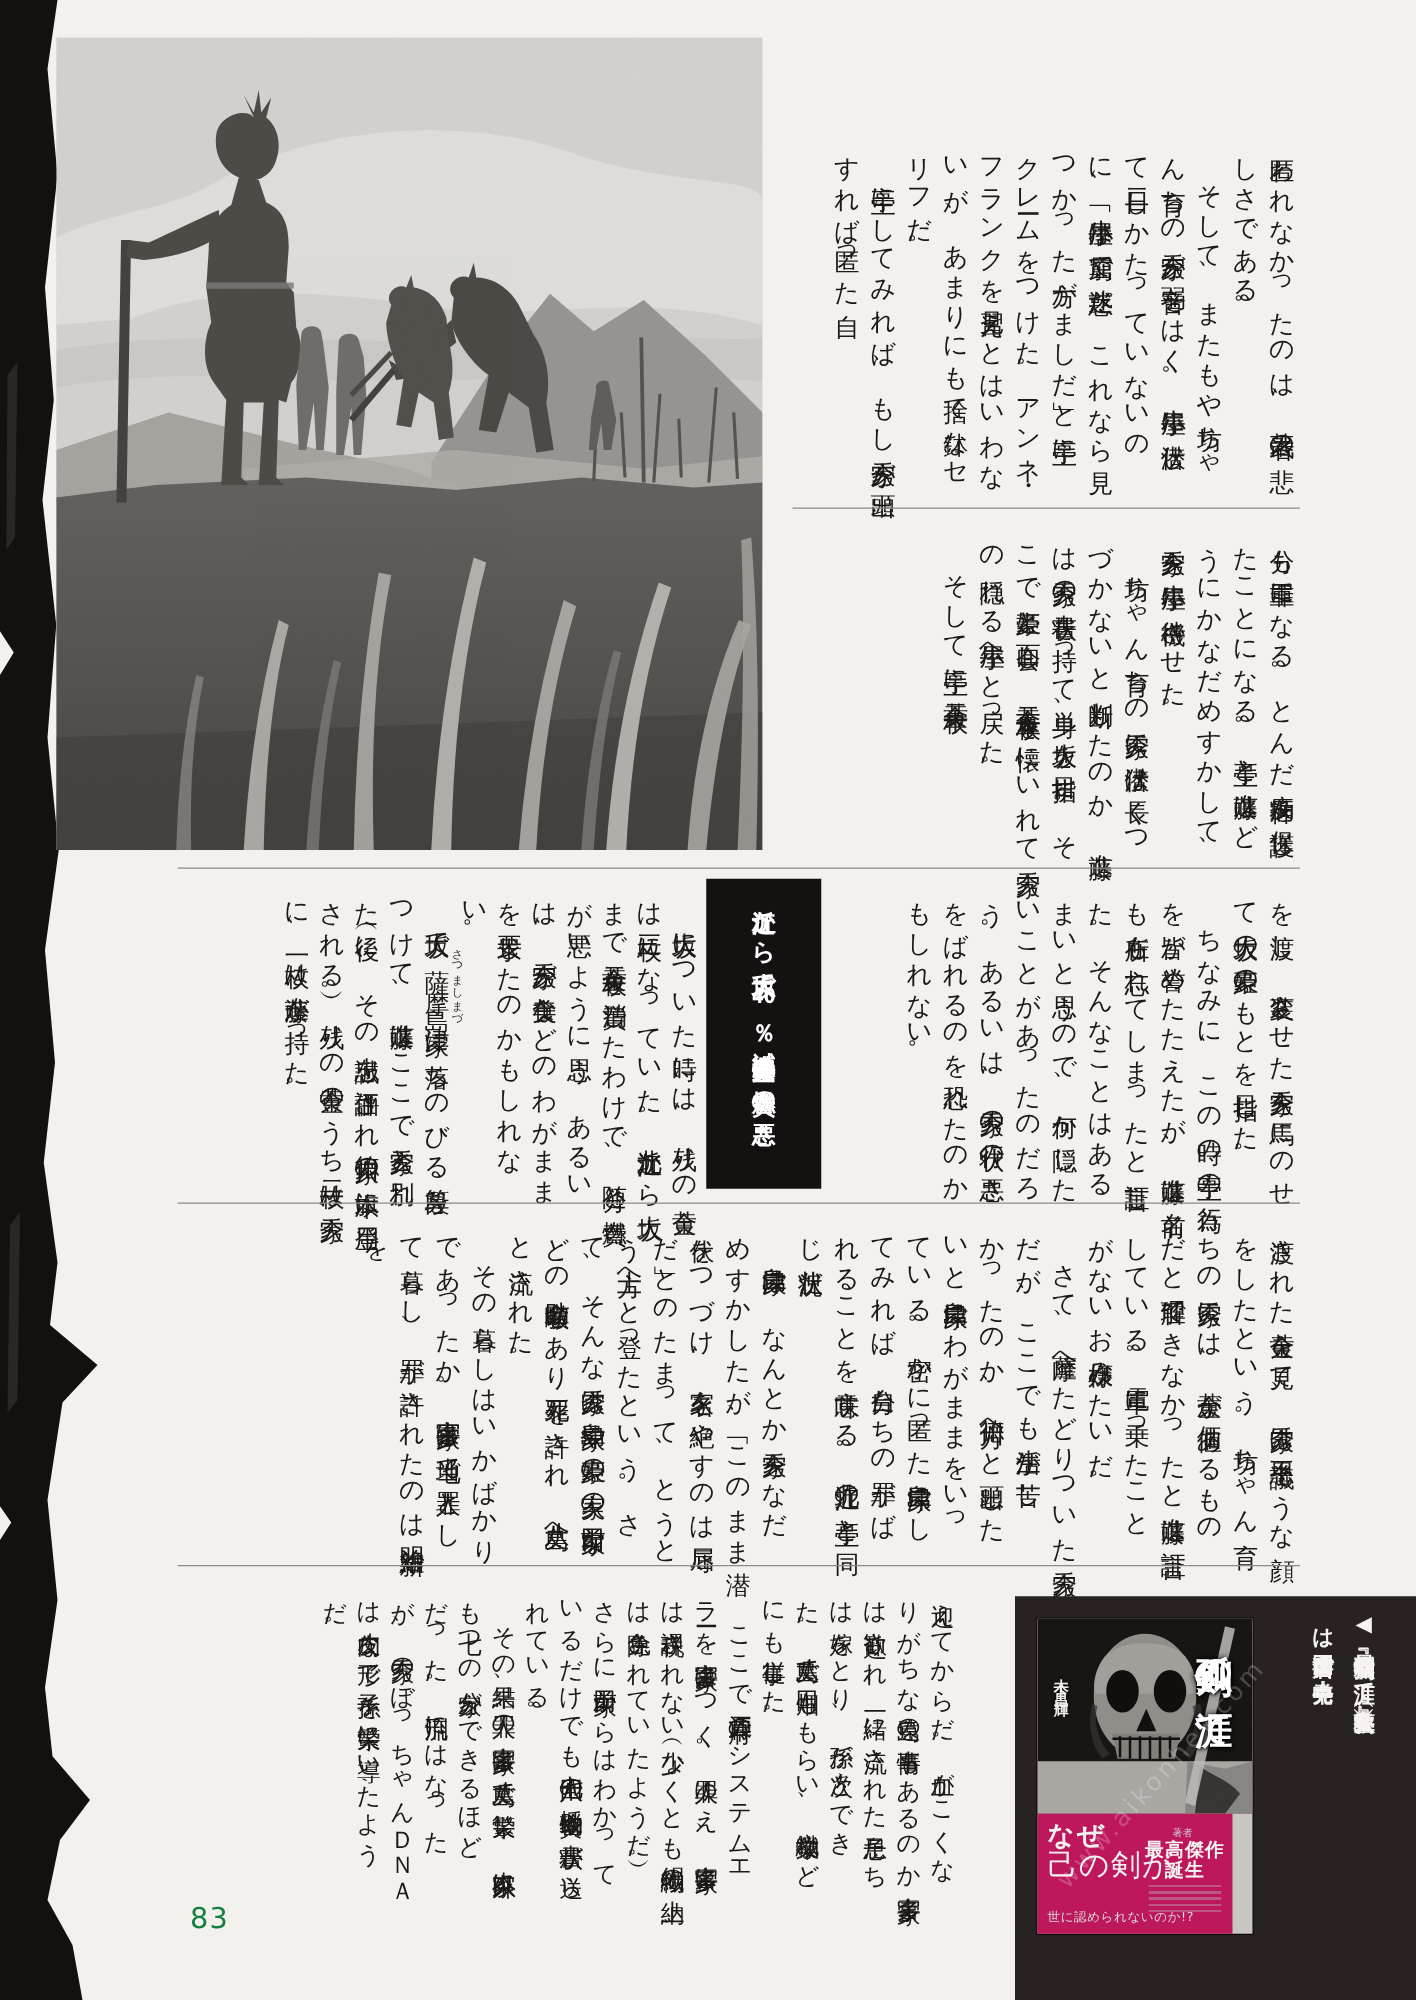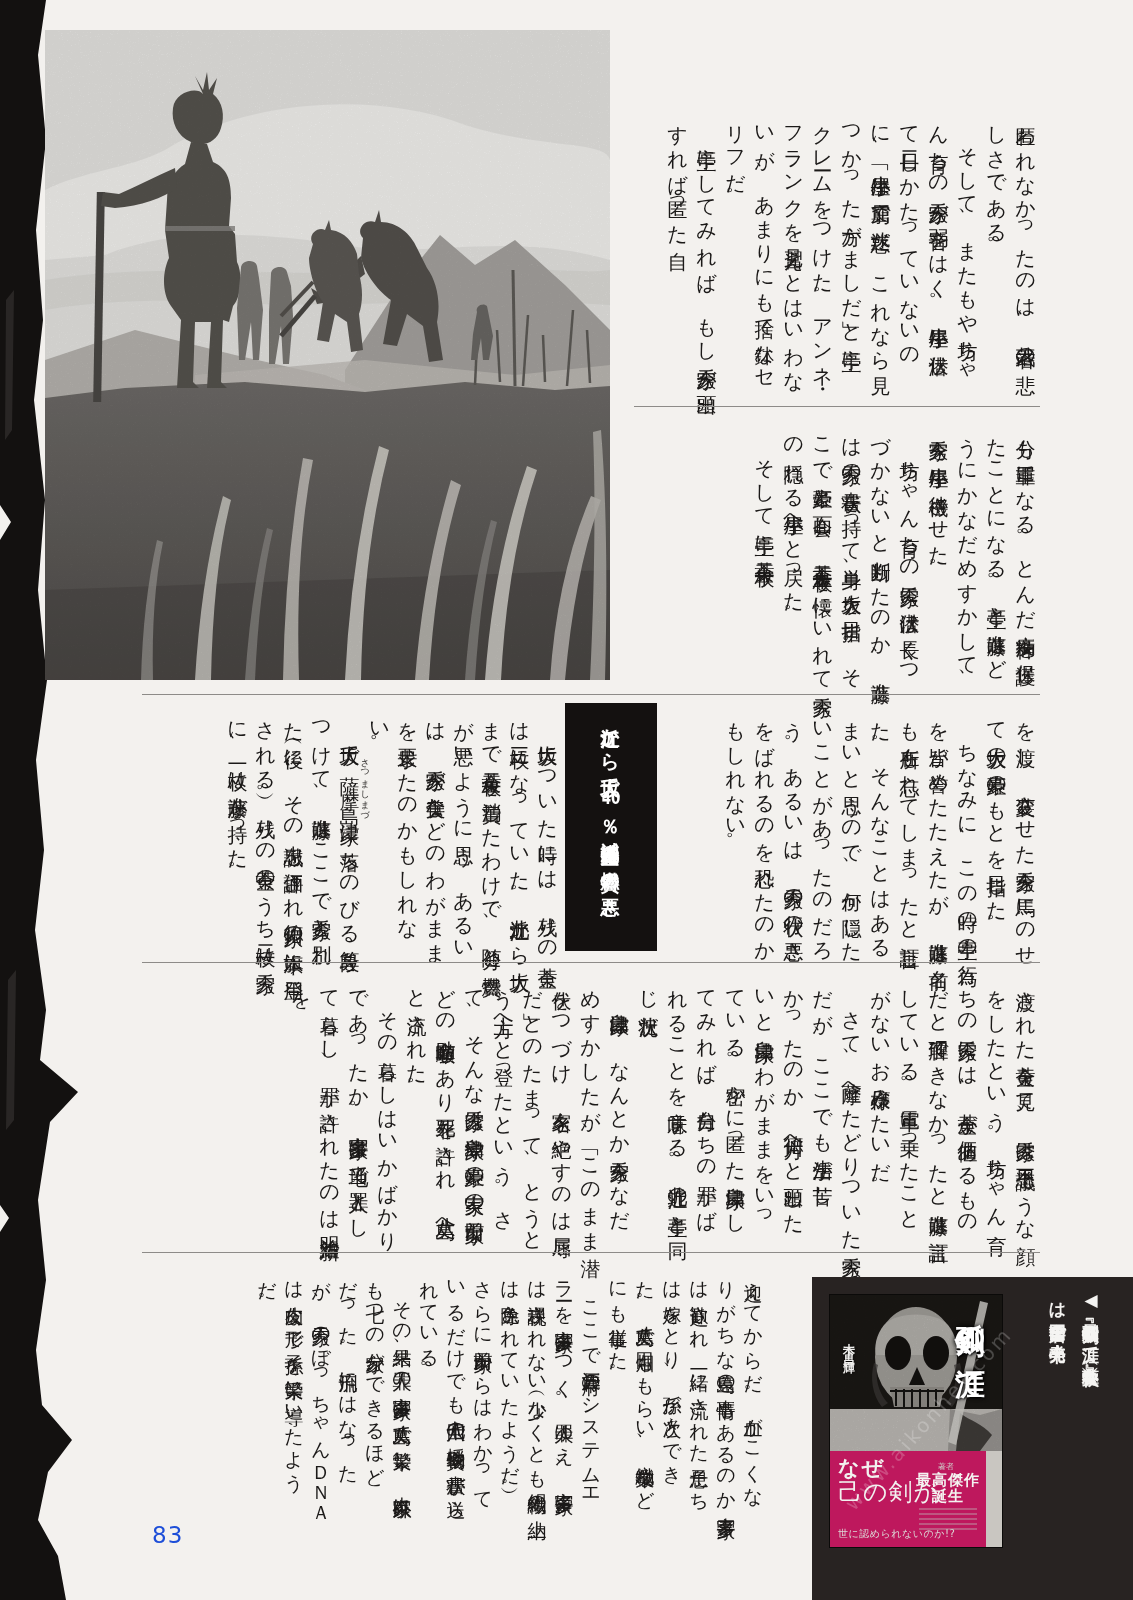--- a/index.html
+++ b/index.html
@@ -44,21 +44,21 @@
   }
   .tcy{ text-combine-upright:all; font-size:17px; }
   
   .illo{ position:absolute; left:45px; top:30px; width:565px; height:650px; }
   
   .torn{ position:absolute; left:0; top:0; width:95px; height:1600px; }
   
   .pagenum{
     position:absolute; left:152px; top:1522px;
     font-family:"DejaVu Sans","Liberation Sans",sans-serif;
-    font-size:23px; color:#1d4ed8; letter-spacing:1px;
+    font-size:23px; color:#15803d; letter-spacing:1px;
   }
   
   .adbox{
     position:absolute; left:812px; top:1277px; width:321px; height:323px;
     background:#282322; overflow:hidden;
   }
   .announce{
     position:absolute; right:26px; top:13px; height:300px;
     writing-mode:vertical-rl; text-orientation:mixed;
     font-family:"DejaVu Sans","Liberation Sans",sans-serif;

